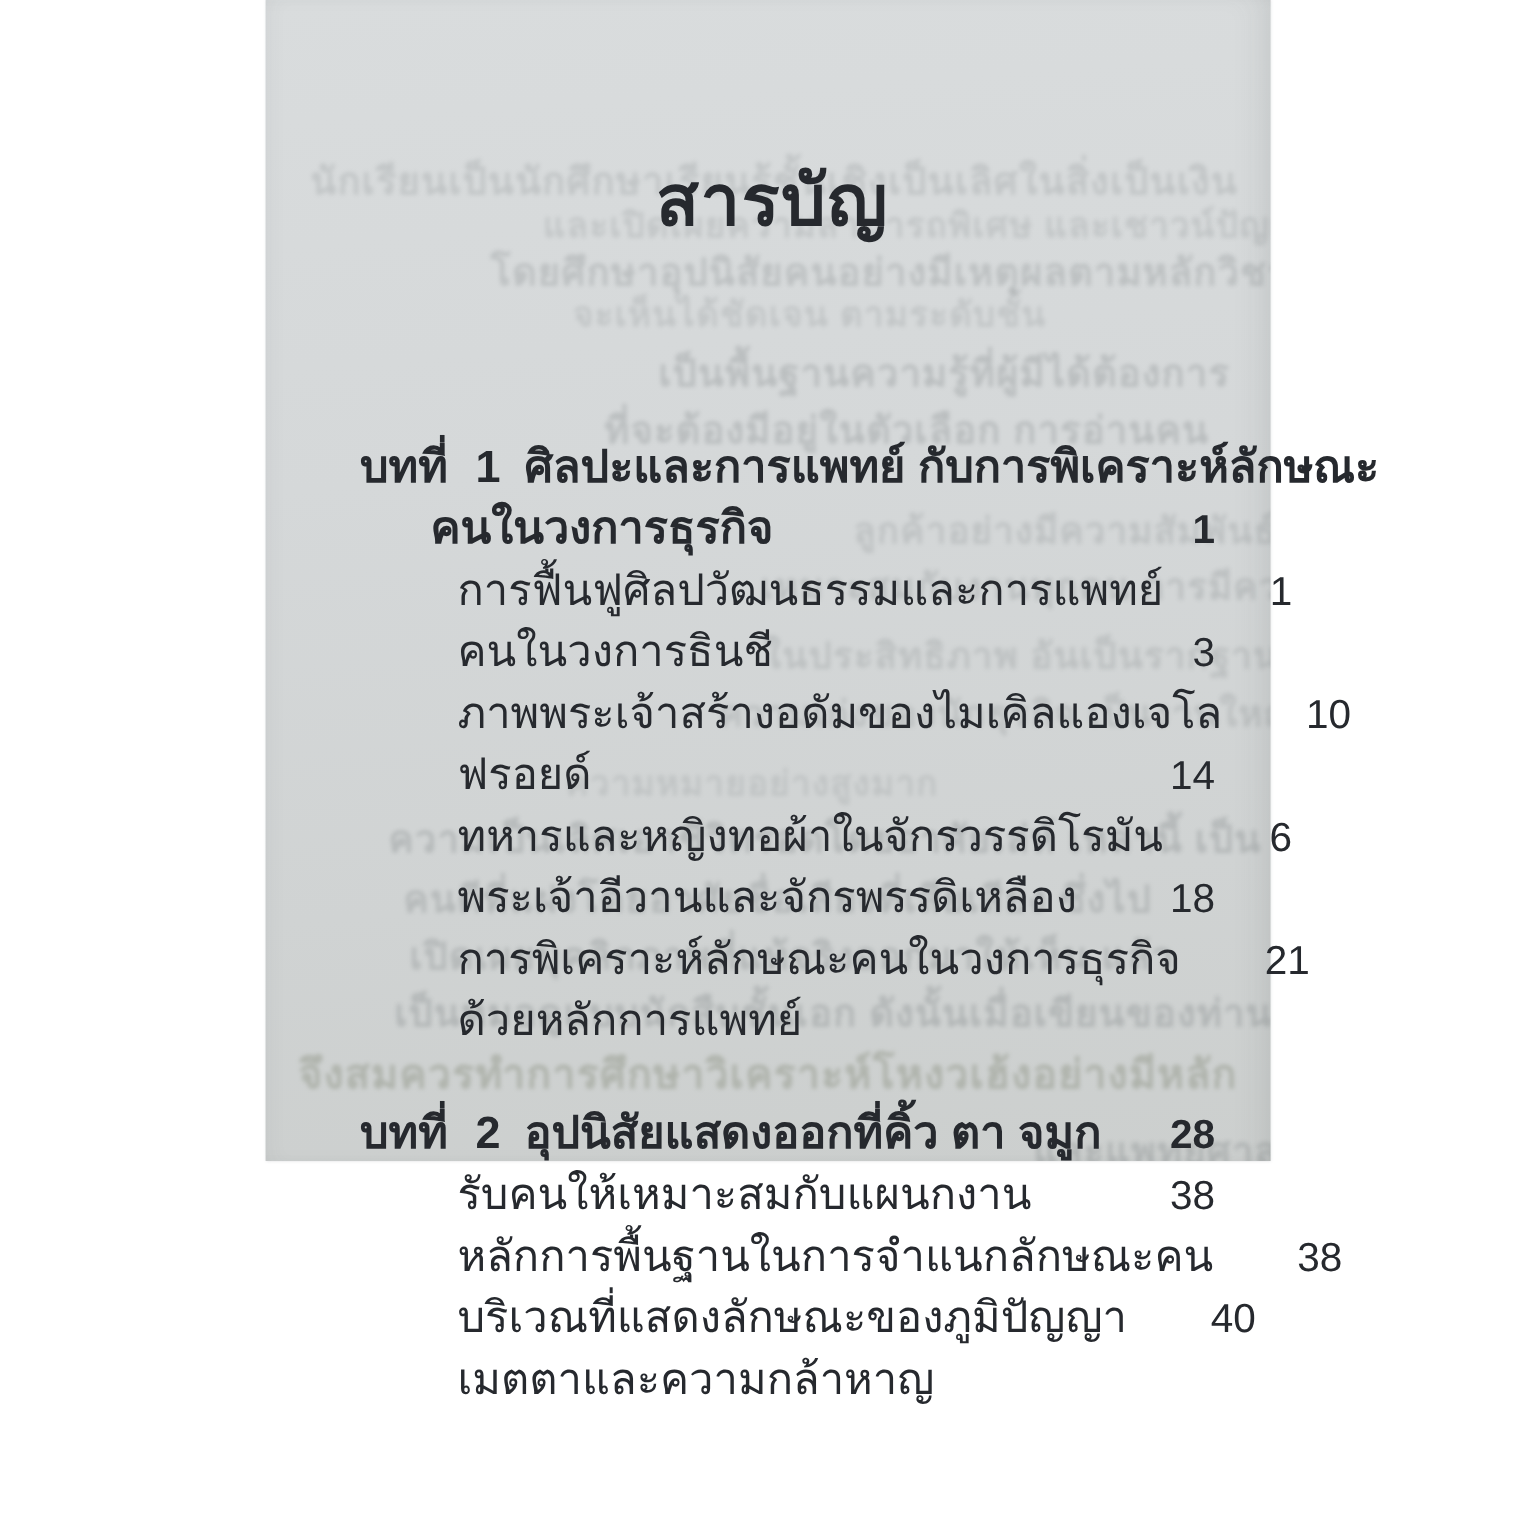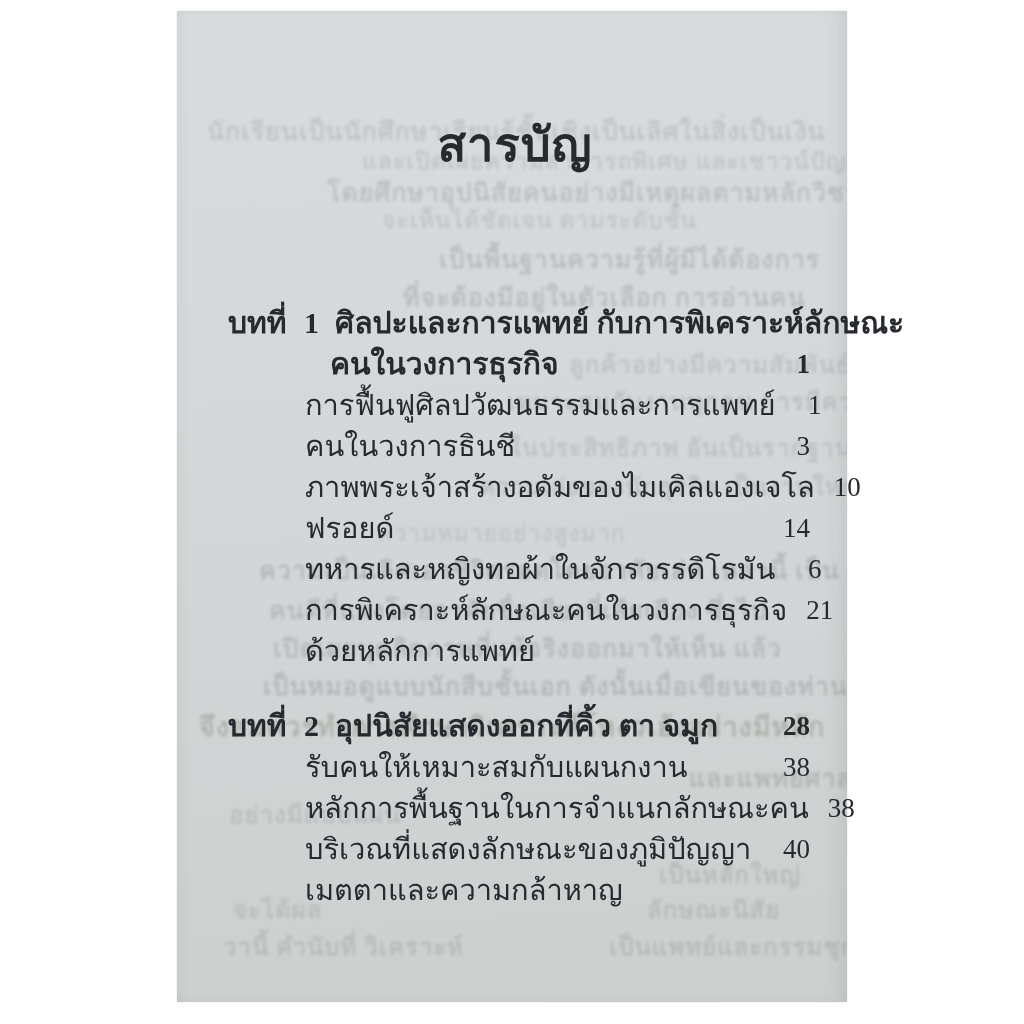--- a/index.html
+++ b/index.html
@@ -13,29 +13,28 @@
   }
   .photo {
     position: relative;
     width: 1024px;
     height: 1024px;
     background: #ffffff;
   }
   .paper {
     position: absolute;
     left: 177px;
-    top: 11px;
+    top: 0;
     width: 670px;
-    height: 991px;
+    height: 774px;
     background: linear-gradient(176deg, #d9dcdd 0%, #d5d8d9 40%, #d0d3d3 75%, #cccfce 100%);
     box-shadow:
       inset -16px 0 24px -16px rgba(70,75,80,0.18),
       inset 8px 0 18px -12px rgba(70,75,80,0.12),
       0 0 2px rgba(120,125,130,0.25);
-    font-family: Liberation Serif, serif;
   }
   .ghost-layer {
     position: absolute;
     inset: 0;
     overflow: hidden;
     pointer-events: none;
   }
   .ghost {
     position: absolute;
     white-space: nowrap;
@@ -70,36 +69,37 @@
     line-height: 38px;
   }
   .chapter-block.second {
     margin-top: 34px;
   }
   .chapter-row {
     font-weight: 700;
     font-size: 30px;
   }
   .ch-label {
-    margin-left: 8px;
+    margin-left: 20px;
     word-spacing: 10px;
     flex: none;
   }
   .ch-title {
     margin-left: 16px;
     flex: none;
     text-align: center;
   }
   .ch-title2 {
-    margin-left: 110px;
+    margin-left: 67px;
     flex: none;
   }
   .entry-row {
     font-size: 29px;
     font-weight: 400;
+    gap: 40px;
   }
   .entry-text {
     margin-left: 85px;
     flex: none;
   }
   .cont .entry-text {
   }
   .page-num {
     margin-left: auto;
     min-width: 46px;
@@ -168,20 +168,24 @@
             </div>
             <div class="row entry-row">
               <span class="entry-text">ฟรอยด์</span>
               <span class="page-num">14</span>
             </div>
             <div class="row entry-row">
               <span class="entry-text">ทหารและหญิงทอผ้าในจักรวรรดิโรมัน</span>
               <span class="page-num">6</span>
             </div>
             <div class="row entry-row">
+              <span class="entry-text">พระเจ้าอีวานและจักรพรรดิเหลือง</span>
+              <span class="page-num">18</span>
+            </div>
+            <div class="row entry-row">
               <span class="entry-text">การพิเคราะห์ลักษณะคนในวงการธุรกิจ</span>
               <span class="page-num">21</span>
             </div>
             <div class="row entry-row cont">
               <span class="entry-text">ด้วยหลักการแพทย์</span>
               <span class="page-num"></span>
             </div>
           </div>
           <div class="chapter-block second">
             <div class="row chapter-row">

